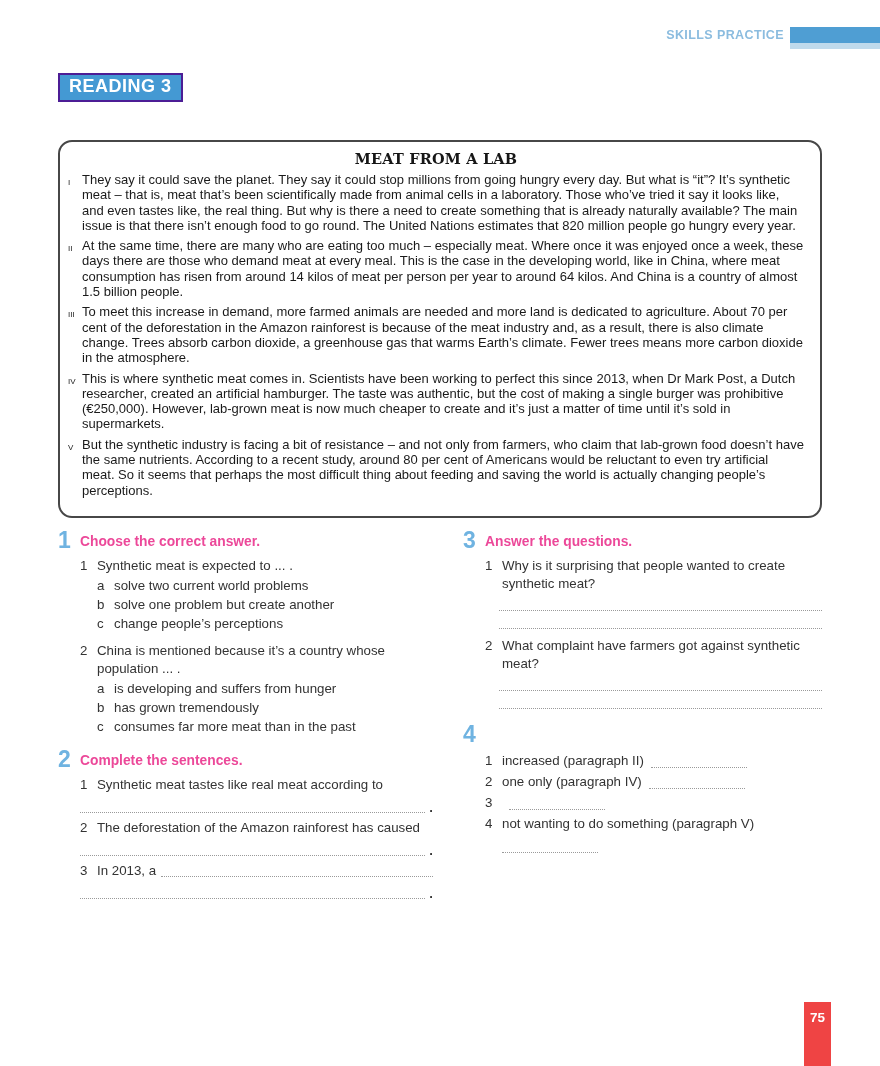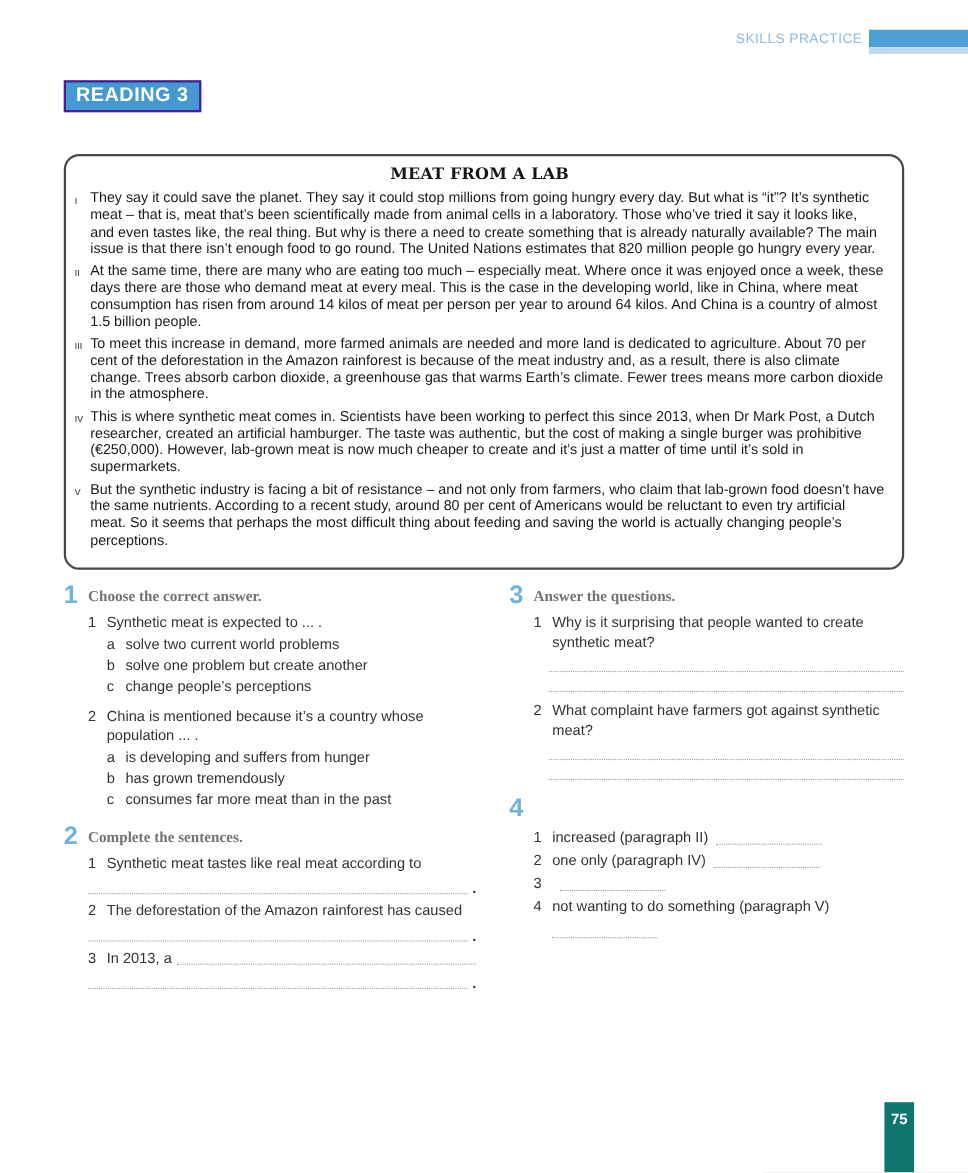--- a/index.html
+++ b/index.html
@@ -5,21 +5,21 @@
   html,body { margin:0; padding:0; background:#e8e8e8; }
   .page {
     position:relative; width:880px; height:1066px; margin:0 auto;
     background:#ffffff; overflow:hidden;
     font-family:"Liberation Sans", sans-serif; color:#2a2a2a;
   }
 
   
   .hdr-label {
     position:absolute; top:28px; right:96px;
-    font-size:12.5px; font-weight:normal; letter-spacing:.4px; color:#8bbcdf;
+    font-size:12.5px; font-weight:bold; letter-spacing:.4px; color:#8bbcdf;
   }
   .hdr-bar-dark { position:absolute; top:27px; right:0; width:90px; height:16px; background:#4f9ed3; }
   .hdr-bar-light{ position:absolute; top:43px; right:0; width:90px; height:6px;  background:#bfdaec; }
 
   
   .badge {
     position:absolute; top:73px; left:58px;
     background:#4499d3; border:2px solid #4c1d95;
     color:#fff; font-weight:bold; font-size:18px; letter-spacing:.5px;
     padding:1px 9px 3px 9px;
@@ -47,21 +47,21 @@
   
   .exercises {
     position:absolute; top:530px; left:58px; width:764px;
     display:flex; font-size:13.3px; color:#333;
   }
   .col-left  { flex:0 0 375px; }
   .col-right { flex:1; margin-left:30px; }
 
   .ex-head { display:flex; align-items:flex-start; margin-bottom:7px; }
   .ex-num  { flex:0 0 22px; font-size:23px; line-height:20px; font-weight:bold; color:#6fb3e1; }
-  .ex-title{ font-size:13.8px; font-weight:bold; color:#737373; padding-top:4px;font-family:Liberation Serif, serif; }
+  .ex-title{ font-size:13.8px; font-weight:bold; color:#ec4899; padding-top:4px; }
   .ex-body { margin-left:22px; }
 
   .q { margin-bottom:9px; }
   .q-row { display:flex; line-height:18px; margin-bottom:1px; }
   .q-num  { flex:0 0 17px; }
   .q-text { flex:1; }
   .opt-row { display:flex; margin-left:17px; line-height:19px; }
   .opt-letter { flex:0 0 17px; }
   .opt-text { flex:1; }
 
@@ -78,21 +78,21 @@
   .tail-dot { flex:0 0 96px; margin-left:7px; margin-bottom:3px; border-bottom:1.5px dotted #9a9a9a; }
   .short-line { width:96px; height:14px; border-bottom:1.5px dotted #9a9a9a; margin-left:17px; margin-top:4px; }
 
   .ex2 { margin-top:13px; }
   .ex4 { margin-top:15px; }
   .ex4 .q-row { line-height:20px; }
 
   
   .page-badge {
     position:absolute; left:804px; top:1002px; width:27px; height:64px;
-    background:#0f766e; color:#fff; font-weight:bold; font-size:13.5px;
+    background:#ef4444; color:#fff; font-weight:bold; font-size:13.5px;
     text-align:center; padding-top:8px; box-sizing:border-box;
   }
 </style>
 </head>
 <body>
 
 <div class="page">
 
   <div class="hdr-label">SKILLS PRACTICE</div>
   <div class="hdr-bar-dark"></div>

